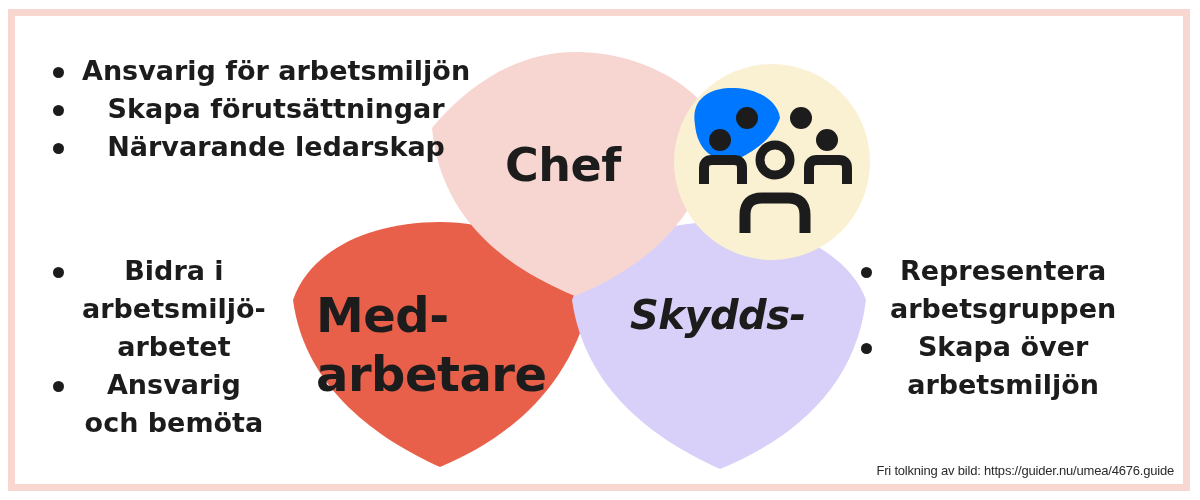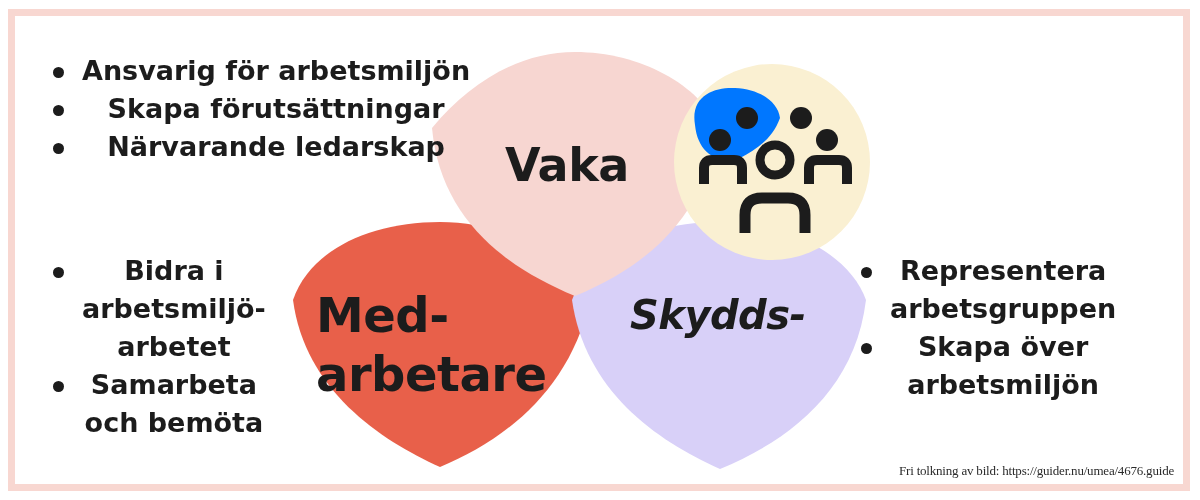--- a/index.html
+++ b/index.html
@@ -16,21 +16,21 @@
   ul.bullets { position: absolute; margin: 0; padding: 0; list-style: none;
                font-size: 27px; font-weight: bold; line-height: 38px; color: #1c1c1c; text-align: center; }
   ul.bullets li { position: relative; padding-left: 32px; white-space: nowrap; }
   ul.bullets li::before { content: ""; position: absolute; left: 3px; top: 15px;
                           width: 11px; height: 11px; border-radius: 50%; background: #1c1c1c; }
   ul.bullets li span { display: block; }
   .chef-list { left: 50px; top: 52px; }
   .med-list { left: 50px; top: 252px; }
   .sky-list { left: 858px; top: 252px; }
   .credit { position: absolute; right: 26px; top: 463px; font-size: 13px; color: #2a2a2a;
-            font-family: Liberation Serif, serif; letter-spacing: -0.2px; }
+            font-family: Liberation Sans, sans-serif; letter-spacing: -0.2px; }
 </style>
 </head>
 <body>
 
 <div class="frame"></div>
 
 <svg class="shapes" width="1200" height="500" viewBox="0 0 1200 500">
 
   <path d="M 293 300 C 310 250, 370 222, 440 222 C 505 222, 575 255, 590 300 C 570 390, 505 440, 440 467 C 380 440, 305 390, 293 300 Z" fill="#e8604a"></path>
 
@@ -48,21 +48,21 @@
     <circle cx="720" cy="140" r="11" stroke="none"></circle>
     <circle cx="827" cy="140" r="11" stroke="none"></circle>
     <circle cx="775" cy="160" r="15" fill="none" stroke-width="9"></circle>
     <path d="M 704 184 V 168 Q 704 160 712 160 H 734 Q 742 160 742 168 V 184" fill="none" stroke-width="10"></path>
     <path d="M 809 184 V 168 Q 809 160 817 160 H 839 Q 847 160 847 168 V 184" fill="none" stroke-width="10"></path>
     <path d="M 745 233 V 215 Q 745 198 762 198 H 788 Q 805 198 805 215 V 233" fill="none" stroke-width="11"></path>
   </g>
 </svg>
 
 <div class="label chef-label">
-  <div>Vaka</div>
+  <div>Chef</div>
 </div>
 
 <div class="label med-label">
   <div>Med-</div>
   <div>arbetare</div>
 </div>
 
 <div class="label sky-label">
   <div>Skydds-</div>
 </div>
@@ -79,21 +79,21 @@
     </li>
 </ul>
 
 <ul class="bullets med-list">
   <li>
     <span>Bidra i</span>
     <span>arbetsmiljö-</span>
     <span>arbetet</span>
   </li>
   <li>
-    <span>Samarbeta</span>
+    <span>Ansvarig</span>
     <span>och bemöta</span>
   </li>
 </ul>
 
 <ul class="bullets sky-list">
   <li>
     <span>Representera</span>
     <span>arbetsgruppen</span>
   </li>
   <li>

